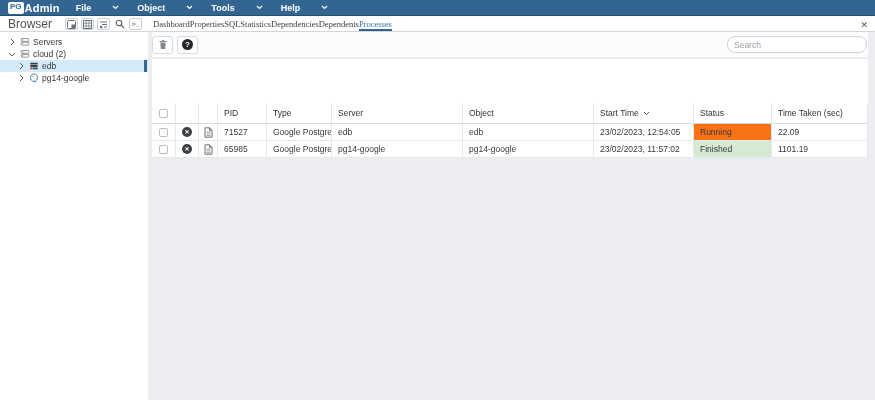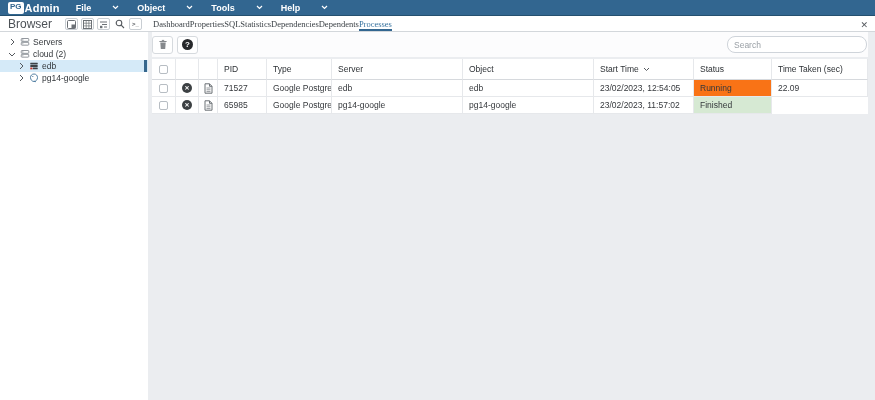--- a/index.html
+++ b/index.html
@@ -63,21 +63,21 @@
     color:#333; outline:none; font-family:"Liberation Sans", sans-serif; }
   .search-box::placeholder { color:#9aa0a6; }
 
   
   .ptable { margin:2px 7px 0 4px; background:#fff; }
   .trow { display:grid;
     grid-template-columns:24px 23px 19px 49px 65px 131px 131px 100px 78px minmax(0,1fr); }
   .trow > div { border-right:1px solid #e6e8eb; border-bottom:1px solid #e6e8eb;
     display:flex; align-items:center; overflow:hidden; white-space:nowrap; }
   .thead > div { height:21px; font-size:8.5px; color:#2d3135; padding-left:6px;
-    border-bottom:1px solid #d6d9dd; }
+    border-bottom:1px solid #d6d9dd;margin-top:44px; }
   .thead > div.iconcell, .tbody-row > div.iconcell { padding-left:0; justify-content:center; }
   .tbody-row > div { height:17px; font-size:8.5px; color:#35383c; padding-left:6px; }
   .cb { width:9px; height:9px; border:1px solid #b7bdc3; border-radius:2px;
     background:#fff; cursor:pointer; }
   .stop-circle { width:10px; height:10px; border-radius:50%; background:#3c4043;
     color:#fff; font-size:6px; font-weight:bold; display:flex; align-items:center;
     justify-content:center; cursor:pointer; line-height:10px; }
   .st-running { background:#f97316; }
   .st-finished { background:#d6e9d3; }
   .sort-chev { margin-left:4px; }
@@ -309,15 +309,16 @@
             <path d="M5.5 .8v2.5H8" fill="none" stroke="#6b7075"></path>
             <path d="M2.5 5h4M2.5 6.8h4M2.5 8.6h4" stroke="#6b7075" stroke-width=".7"></path>
           </svg>
       </div>
       <div>65985</div>
       <div>Google PostgreSQL</div>
       <div>pg14-google</div>
       <div>pg14-google</div>
       <div>23/02/2023, 11:57:02</div>
       <div class="st-finished">Finished</div>
+      <div>1101.19</div>
     </div>
   </div>
 </div>
 
 </body></html>

